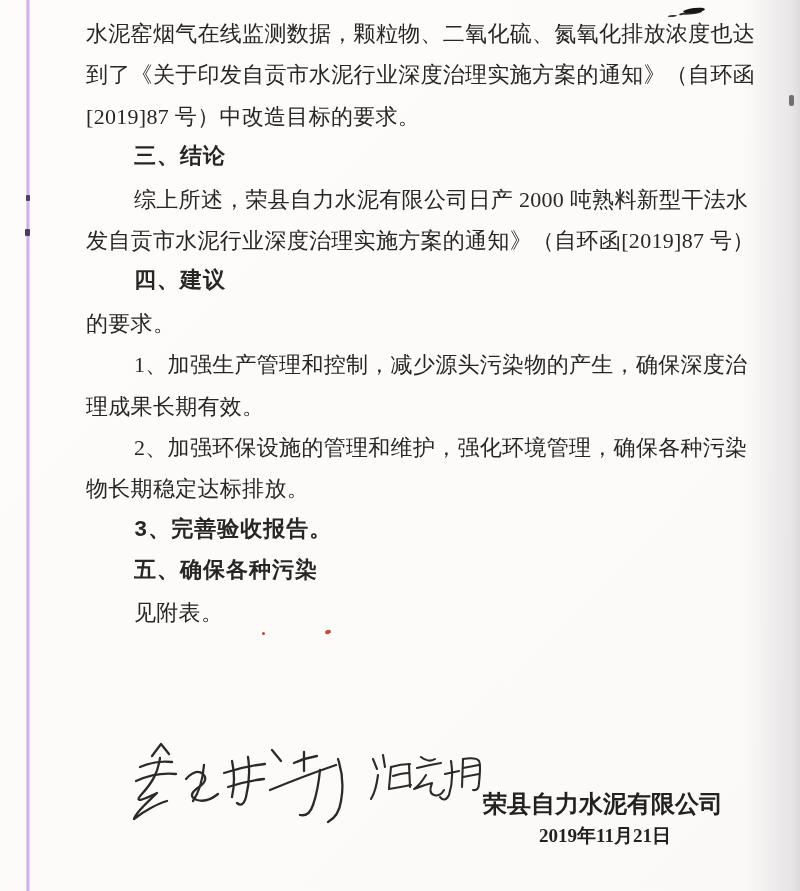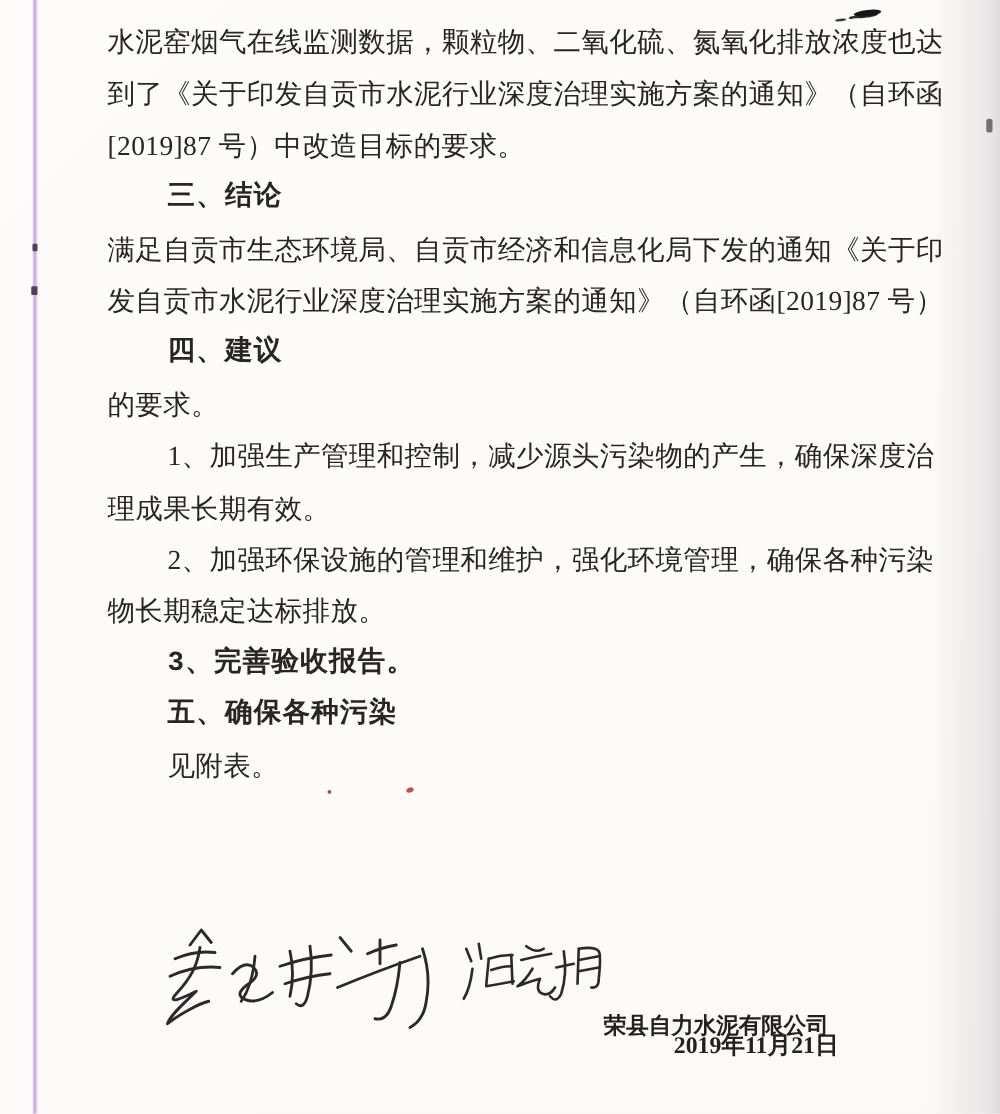--- a/index.html
+++ b/index.html
@@ -39,22 +39,22 @@
     color:#272625;font-size:22px;letter-spacing:0.3px;
   }
   .line{height:41.4px;line-height:41.4px;white-space:nowrap;}
   .ind{padding-left:48px;}
   .head{
     font-family:Liberation Mono, monospace;
     font-weight:700;letter-spacing:1px;
   }
   
   .company{
-    position:absolute;left:483px;top:808px;
-    font-size:18px;font-weight:700;letter-spacing:0;color:#23211f;
+    position:absolute;left:483px;top:788px;
+    font-size:24px;font-weight:700;letter-spacing:0;color:#23211f;
     font-family:Liberation Mono, monospace;white-space:nowrap;
   }
   .sign-date{
     position:absolute;left:539px;top:823px;
     font-size:19px;font-weight:700;color:#23211f;white-space:nowrap;
   }
   .sig{position:absolute;}
   .sig-1{left:124px;top:734px;width:232px;height:92px;}
   .sig-2{left:360px;top:746px;width:122px;height:64px;}
   .sig path{fill:none;stroke:#2c292a;stroke-width:2.3;stroke-linecap:round;stroke-linejoin:round;}
@@ -73,21 +73,21 @@
   <div class="smudge smudge-dash2"></div>
   <div class="edge-tick"></div>
   <div class="red-speck red-1"></div>
   <div class="red-speck red-2"></div>
 
   <div class="content">
     <div class="line">水泥窑烟气在线监测数据，颗粒物、二氧化硫、氮氧化排放浓度也达</div>
     <div class="line">到了《关于印发自贡市水泥行业深度治理实施方案的通知》（自环函</div>
     <div class="line">[2019]87 号）中改造目标的要求。</div>
     <div class="line ind head">三、结论</div>
-    <div class="line">满足自贡市生态环境局、自贡市经济和信息化局下发的通知《关于印</div>
+    <div class="line ind">综上所述，荣县自力水泥有限公司日产 2000 吨熟料新型干法水</div>
     <div class="line">发自贡市水泥行业深度治理实施方案的通知》（自环函[2019]87 号）</div>
     <div class="line ind head">四、建议</div>
     <div class="line">的要求。</div>
     <div class="line ind">1、加强生产管理和控制，减少源头污染物的产生，确保深度治</div>
     <div class="line">理成果长期有效。</div>
     <div class="line ind">2、加强环保设施的管理和维护，强化环境管理，确保各种污染</div>
     <div class="line">物长期稳定达标排放。</div>
     <div class="line ind head">3、完善验收报告。</div>
     <div class="line ind head">五、确保各种污染</div>
     <div class="line ind">见附表。</div>

